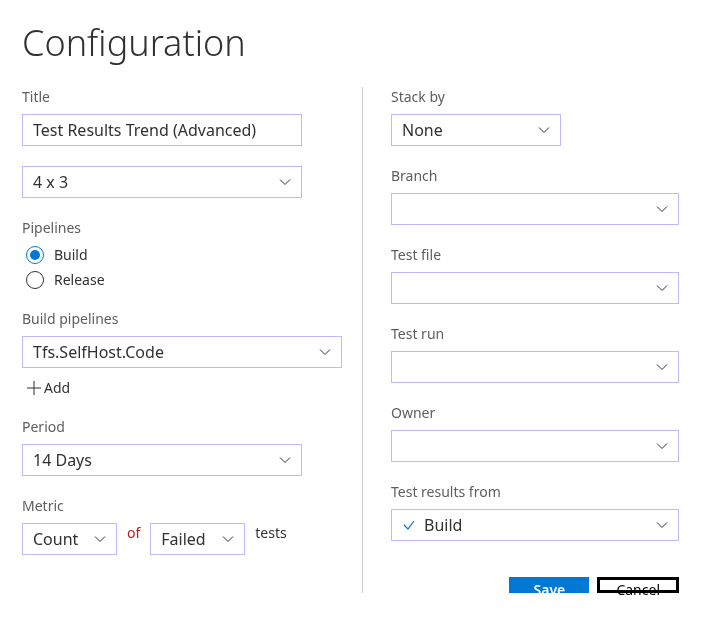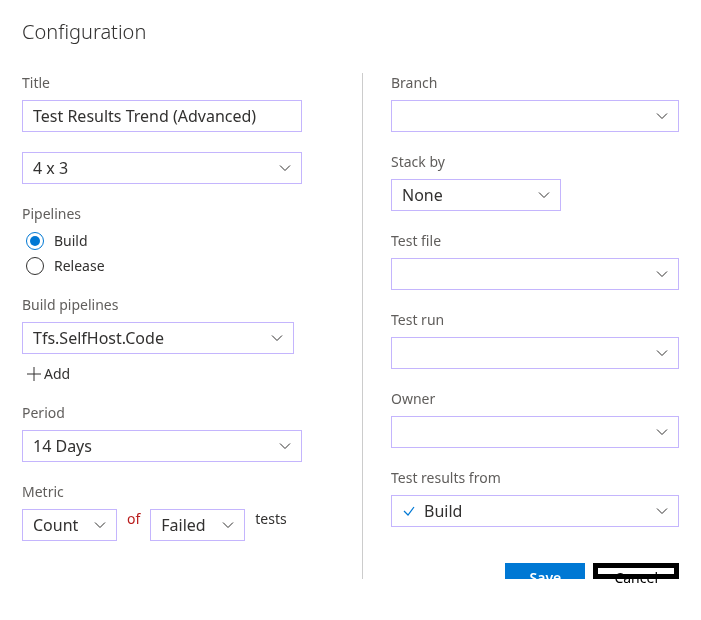--- a/index.html
+++ b/index.html
@@ -6,23 +6,23 @@
   body {
     margin: 0;
     padding: 18px 22px;
     font-family: "Segoe UI", -apple-system, system-ui, sans-serif;
     font-size: 14px;
     color: #323130;
     width: 701px;
     background: #fff;
   }
   h1 {
-    font-size: 20px;
+    font-size: 36px;
     font-weight: 300;
-    margin: 0 0 28px 0;
+    margin: 0 0 20px 0;
     color: #323130;
   }
   .columns {
     display: flex;
     gap: 0;
   }
   .col-left {
     width: 340px;
     padding-right: 28px;
   }
@@ -128,21 +128,21 @@
   }
   .btn-row {
     display: flex;
     gap: 8px;
     justify-content: flex-end;
     margin-top: 36px;
   }
   .btn {
     min-width: 80px;
     height: 16px;
-    border: 5px solid #000000;
+    border: 3px solid #000000;
     background: #fff;
     font-family: inherit;
     font-size: 14px;
     cursor: pointer;
     padding: 0 16px;
   }
   .btn-primary {
     background: #0078d4;
     border-color: #0078d4;
     color: #fff;
@@ -185,21 +185,21 @@
         </div>
         <div class="radio-row">
           <span class="radio"></span>
           <span>Release</span>
         </div>
       </div>
     </div>
 
     <div class="field">
       <label class="field-label">Build pipelines</label>
-      <div class="select" style="width:272px;">
+      <div class="select" style="width:320px;">
         <span class="select-text">Tfs.SelfHost.Code</span>
         <span class="chevron-down">
           <svg viewBox="0 0 12 12" width="12" height="12">
               <path d="M1 3.5 L6 8.5 L11 3.5" stroke="#323130" stroke-width="1" fill="none"></path>
             </svg>
         </span>
       </div>
       <div class="add-row">
         <span class="plus-icon">
           <svg viewBox="0 0 16 16" width="16" height="16">
@@ -244,35 +244,35 @@
         </div>
         <span>tests</span>
       </div>
     </div>
 
   </div>
 
   <div class="col-right">
 
     <div class="field">
+      <label class="field-label">Stack by</label>
+      <div class="select select-stack">
+        <span class="select-text">None</span>
+        <span class="chevron-down">
+          <svg viewBox="0 0 12 12" width="12" height="12">
+              <path d="M1 3.5 L6 8.5 L11 3.5" stroke="#323130" stroke-width="1" fill="none"></path>
+            </svg>
+        </span>
+      </div>
+    </div>
+
+    <div class="field">
       <label class="field-label">Branch</label>
       <div class="select select-full-right">
         <span class="select-text"></span>
-        <span class="chevron-down">
-          <svg viewBox="0 0 12 12" width="12" height="12">
-              <path d="M1 3.5 L6 8.5 L11 3.5" stroke="#323130" stroke-width="1" fill="none"></path>
-            </svg>
-        </span>
-      </div>
-    </div>
-
-    <div class="field">
-      <label class="field-label">Stack by</label>
-      <div class="select select-stack">
-        <span class="select-text">None</span>
         <span class="chevron-down">
           <svg viewBox="0 0 12 12" width="12" height="12">
               <path d="M1 3.5 L6 8.5 L11 3.5" stroke="#323130" stroke-width="1" fill="none"></path>
             </svg>
         </span>
       </div>
     </div>
 
     <div class="field">
       <label class="field-label">Test file</label>

